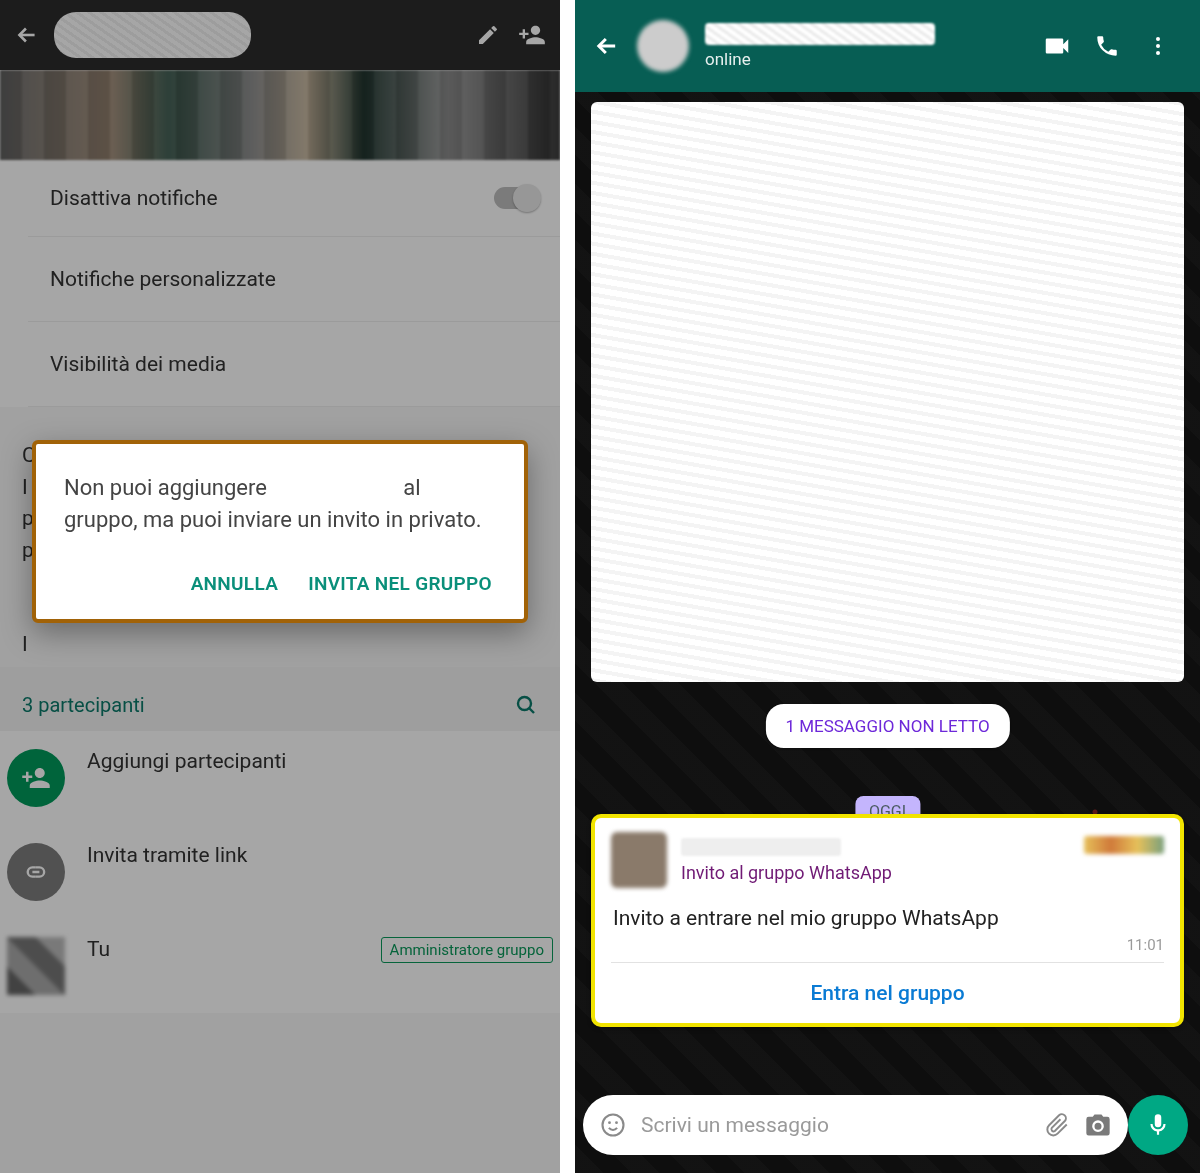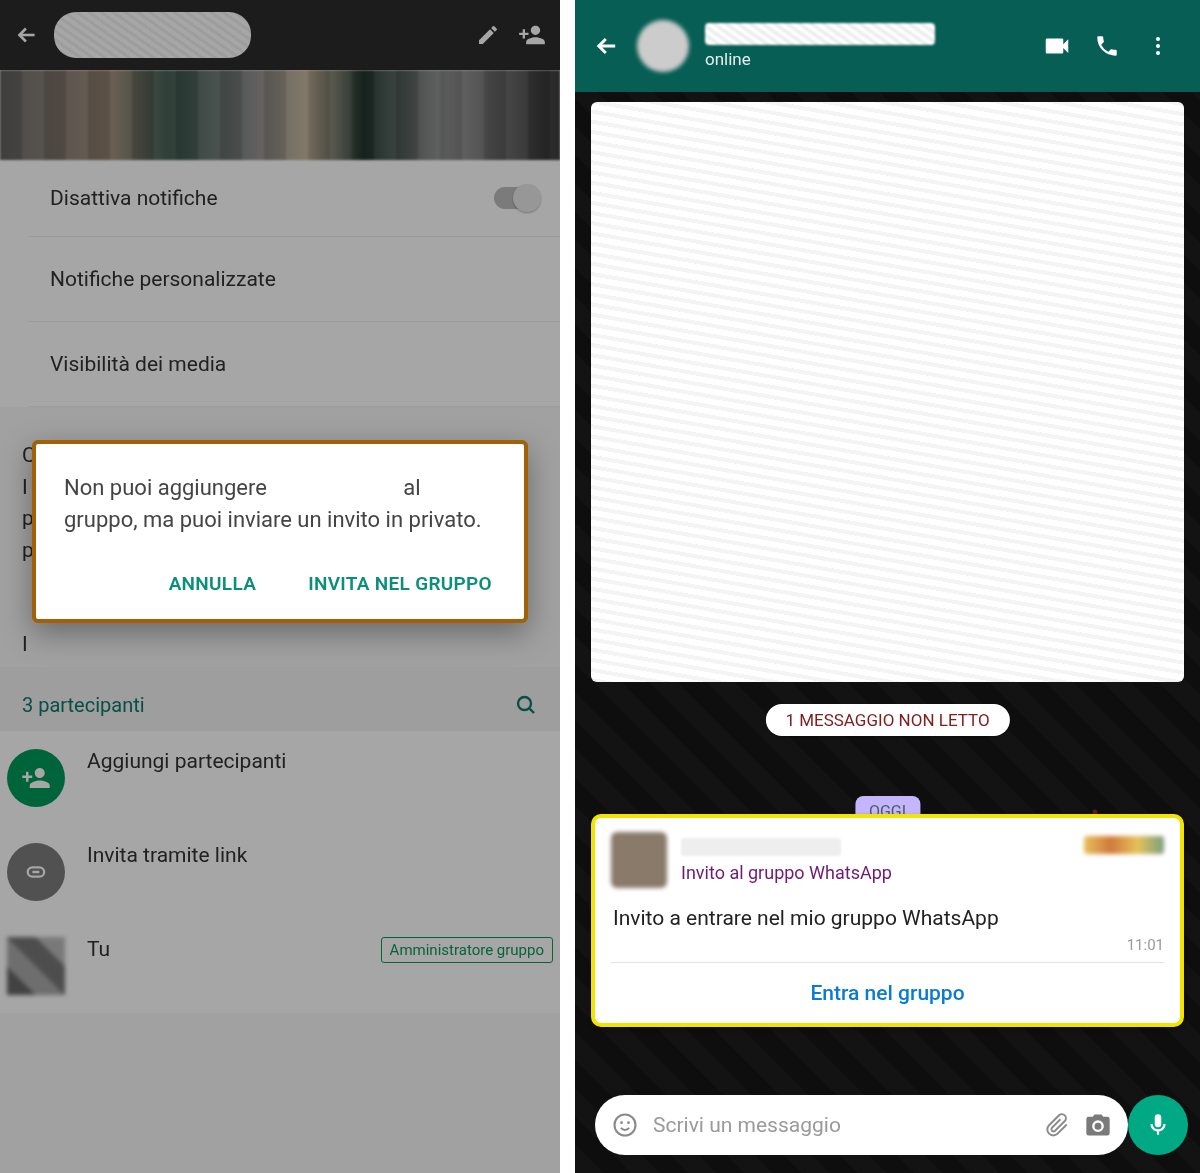--- a/index.html
+++ b/index.html
@@ -25,51 +25,51 @@
   .sec-title{ color:#0b7a6a; font-size:20px; padding:14px 22px; display:flex; align-items:flex-start;}
   .sec-title .search{ margin-left:auto; color:#0b7a6a;}
   .prow{ display:flex; align-items:flex-start; gap:22px; padding:18px 7px; background:#fff; font-size:21px; color:#333;}
   .circ{ width:58px; height:58px; border-radius:50%; background:#009a5b; color:#fff; display:flex; align-items:center; justify-content:center;}
   .circ.grey{ background:#7d7d7d;}
   .avatar-sq { width:58px; height:58px; background:#999; filter: blur(2px); background-image: linear-gradient(45deg,#666 25%,#aaa 25% 50%,#777 50% 75%,#bbb 75%);}
   .badge{ margin-left:auto; border:1.5px solid #0a9a5b; color:#0a9a5b; font-size:15px; padding:3px 8px; border-radius:3px;}
   
   .dialog{ position:absolute; left:32px; right:32px; top:440px; background:#fff; border-radius:6px; box-shadow:0 10px 30px rgba(0,0,0,.35); z-index:10; border:4px solid #a16207; padding:28px 28px 14px;}
   .dialog p{ font-size:22px; color:#444; line-height:1.45;}
-  .dlg-actions{ display:flex; justify-content:flex-end; gap:52px; margin-top:28px; padding:8px 4px 10px;}
+  .dlg-actions{ display:flex; justify-content:flex-end; gap:30px; margin-top:28px; padding:8px 4px 10px;}
   .dlg-btn{ color:#0a8f7a; font-weight:600; font-size:19px; letter-spacing:.3px;}
   
   .r-header{ background:#075E54; height:92px; display:flex; align-items:center; padding:0 18px; gap:16px;}
   .r-header .back{ color:#fff; font-size:30px;}
   .r-avatar{ width:52px; height:52px; border-radius:50%; background:#ccc; filter:blur(2px);}
   .r-title-wrap{ display:flex; flex-direction:column; color:#fff; flex:1; min-width:0;}
   .r-title{ height:22px; width:230px; border-radius:4px; background:#fff; background-image: repeating-linear-gradient(35deg,#eaeaea 0 3px,#fff 3px 7px); margin-bottom:4px; filter:blur(1px);}
   .r-sub{ font-size:17px; opacity:.9;}
   .r-header .icon{ color:#fff; width:36px; text-align:center;}
   .chat-bg{ position:absolute; top:92px; left:0; right:0; bottom:0; background:#0e0e0e;
     background-image:
       repeating-linear-gradient(45deg, rgba(255,255,255,0.02) 0 20px, rgba(255,255,255,0) 20px 40px),
       radial-gradient(circle at 50px 200px,#1a4e44 0 2px,transparent 3px),
       radial-gradient(circle at 520px 720px,#5a1a1a 0 2px,transparent 3px);
   }
   .big-white{ position:absolute; top:102px; left:16px; right:16px; height:580px; background:#fcfcfc; border-radius:6px; background-image: repeating-linear-gradient(10deg,#f4f4f4 0 4px,#fff 4px 10px);}
-  .unread-pill{ position:absolute; top:704px; left:50%; transform:translateX(-50%); background:#fff; color:#7f1d1d; font-size:17px; padding:6px 20px; border-radius:18px; box-shadow:0 1px 2px rgba(0,0,0,.3);}
+  .unread-pill{ position:absolute; top:704px; left:50%; transform:translateX(-50%); background:#fff; color:#6d28d9; font-size:17px; padding:12px 20px; border-radius:18px; box-shadow:0 1px 2px rgba(0,0,0,.3);}
   .day-pill{ position:absolute; top:796px; left:50%; transform:translateX(-50%); background:#c4b5fd; color:#4a5a60; font-size:16px; padding:6px 14px; border-radius:8px;}
   .msg-card{ position:absolute; left:16px; right:16px; top:814px; background:#fff; border-radius:10px; border:4px solid #f2e400; box-shadow:0 2px 4px rgba(0,0,0,.3); padding:14px 16px 0;}
   .msg-top{ display:flex; gap:14px; align-items:center;}
   .msg-av{ width:56px; height:56px; border-radius:6px; background:#8a7a6a; filter:blur(2px);}
   .msg-meta{ flex:1;}
   .msg-name{ height:18px; width:160px; background:#eee; border-radius:3px; filter:blur(1px); margin-bottom:6px;}
   .msg-sub{ color:#701a75; font-size:18px;}
   .msg-dots{ width:80px; height:18px; background:linear-gradient(90deg,#e6c05a,#d07a3a,#e6c05a,#7aa07d); filter:blur(2px); border-radius:3px; align-self:flex-start; margin-top:4px;}
   .msg-body{ font-size:21px; color:#222; padding:18px 2px 6px;}
   .msg-time{ text-align:right; color:#9a9a9a; font-size:15px; padding-bottom:8px;}
   .msg-sep{ height:1px; background:#e2e2e2;}
   .msg-action{ text-align:center; color:#0a7bd4; font-weight:500; font-size:21px; padding:18px 0;}
-  .composer{ position:absolute; left:20px; right:12px; bottom:18px; display:flex; align-items:flex-start; }
+  .composer{ position:absolute; left:8px; right:12px; bottom:18px; display:flex; align-items:flex-start; }
   .input-pill{ flex:1; background:#fff; border-radius:32px; height:60px; display:flex; align-items:center; padding:0 16px; gap:14px; color:#9a9a9a;}
   .input-pill .ph{ flex:1; font-size:21px;}
   .mic-btn{ width:60px; height:60px; border-radius:50%; background:#00a884; color:#fff; display:flex; align-items:center; justify-content:center;}
   svg{display:block;}
   .hidden-stub { position:absolute; top:440px; left:22px; font-size:21px; color:#333; line-height:1.5; z-index:1; max-width:500px;}
 </style>
 </head>
 <body>
 
 <div class="phone left">

